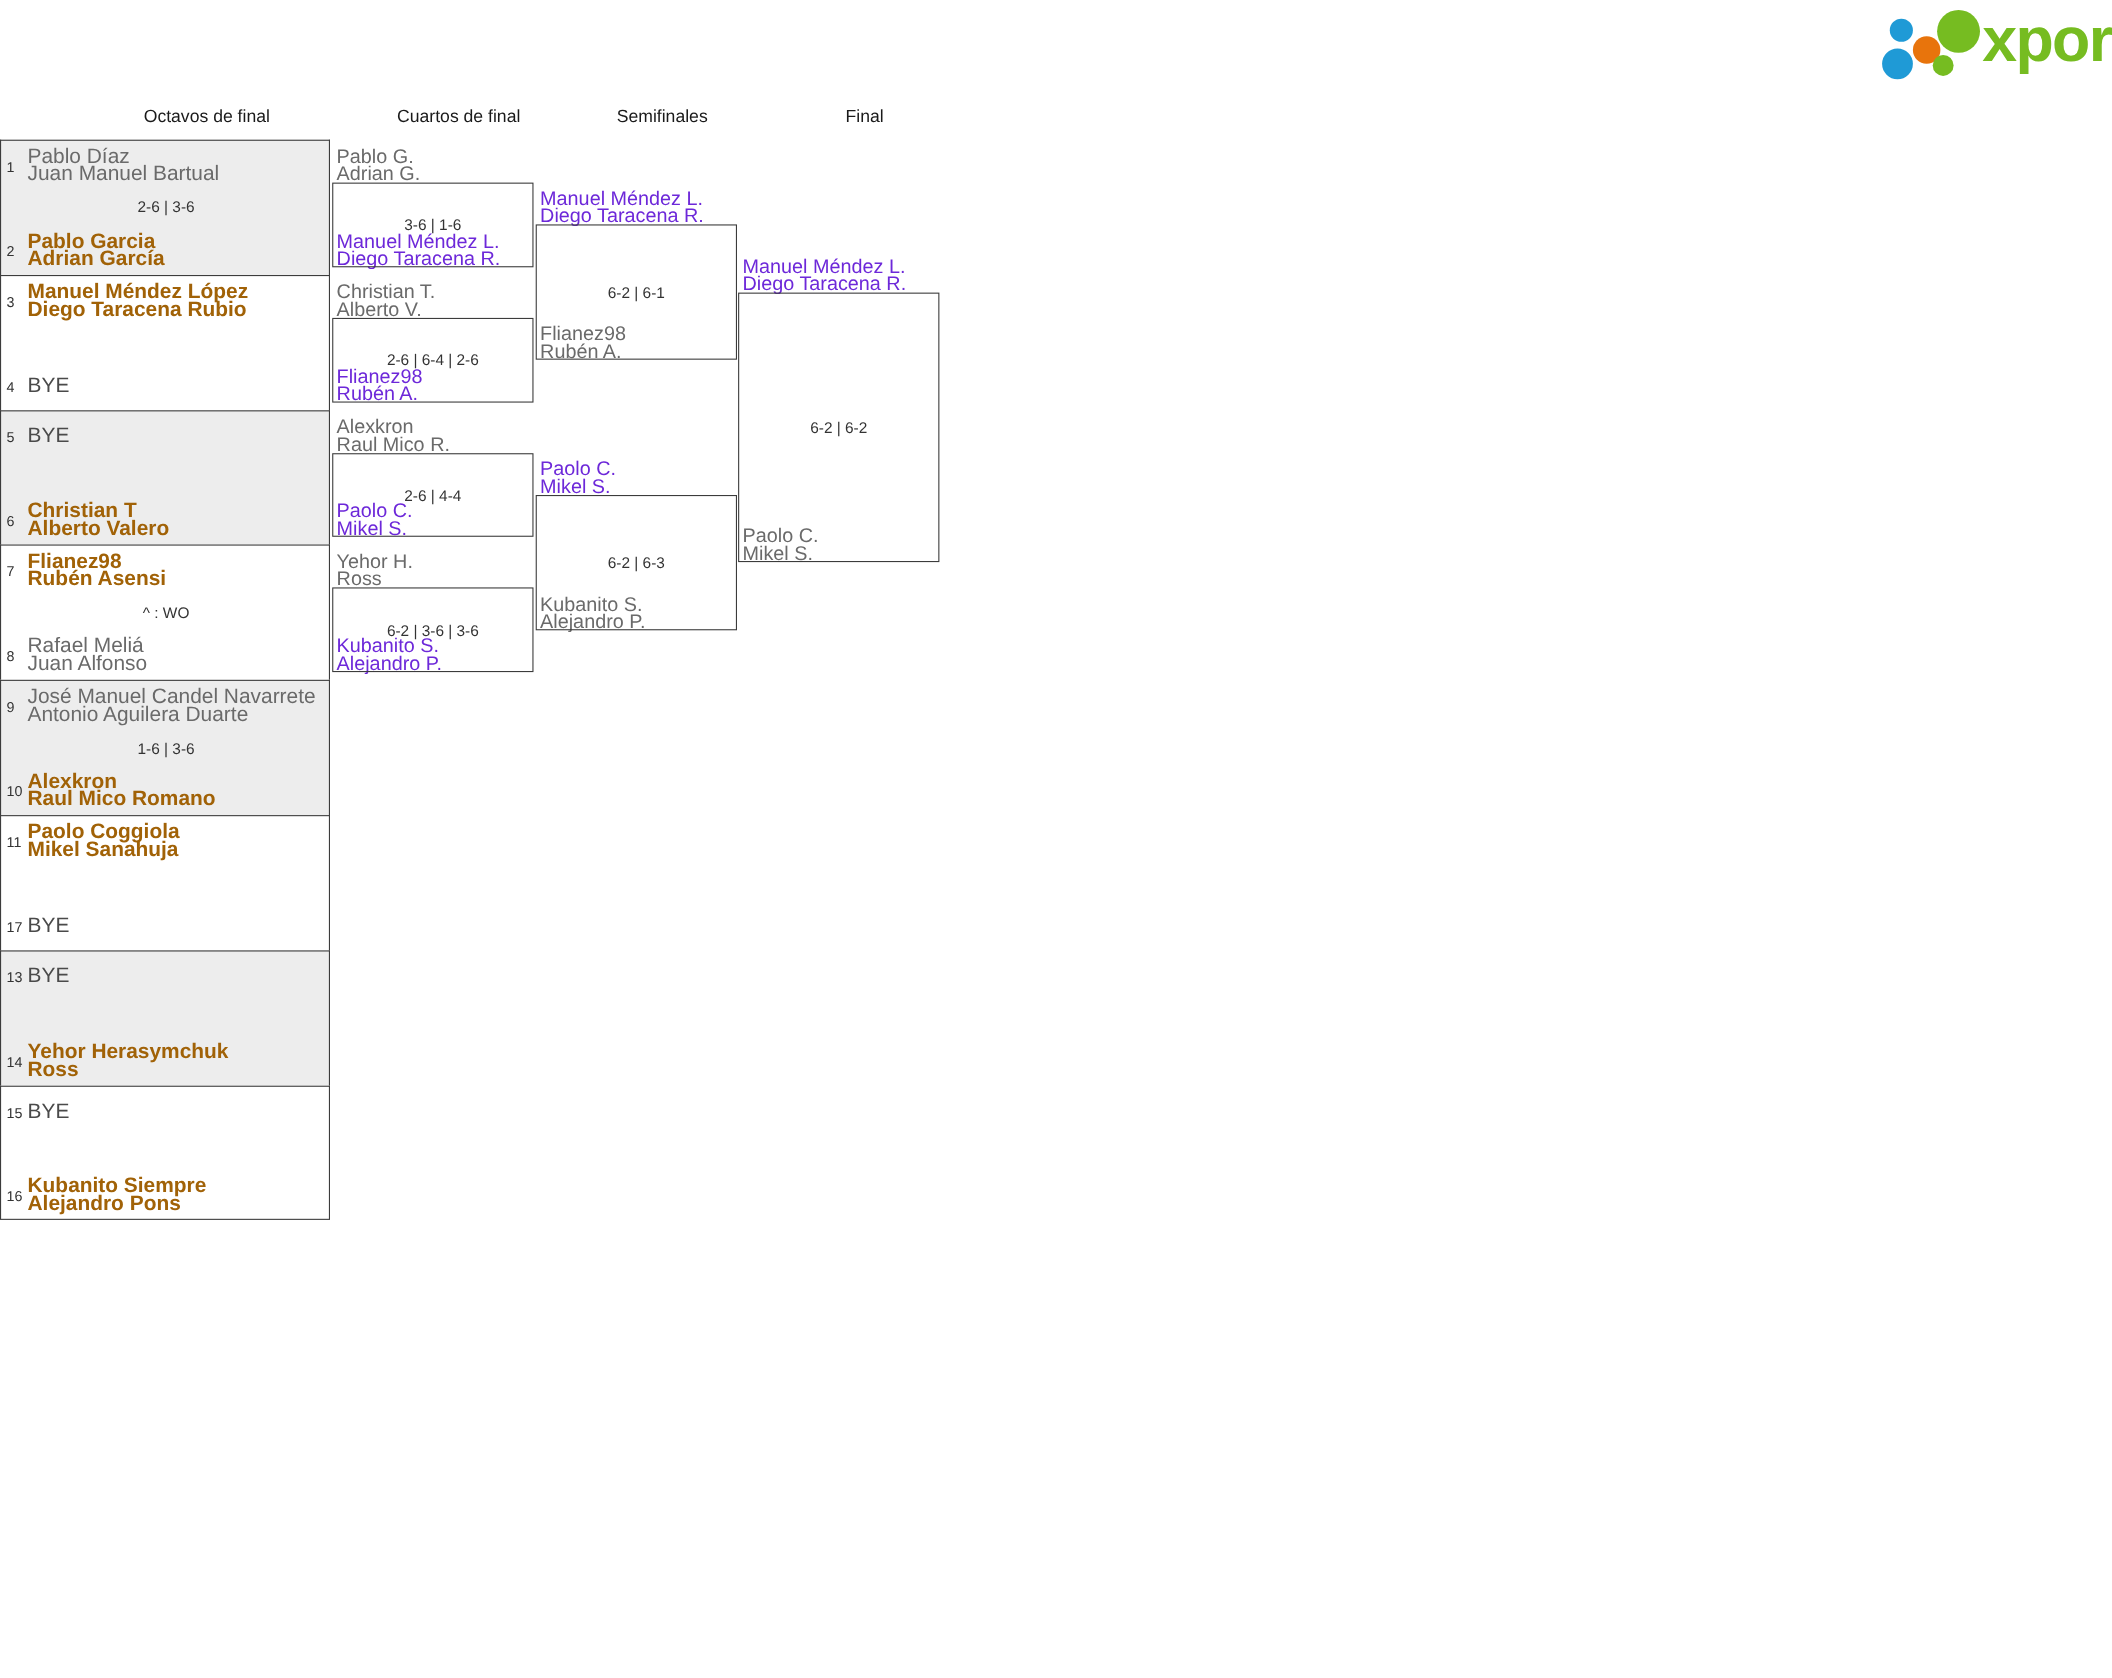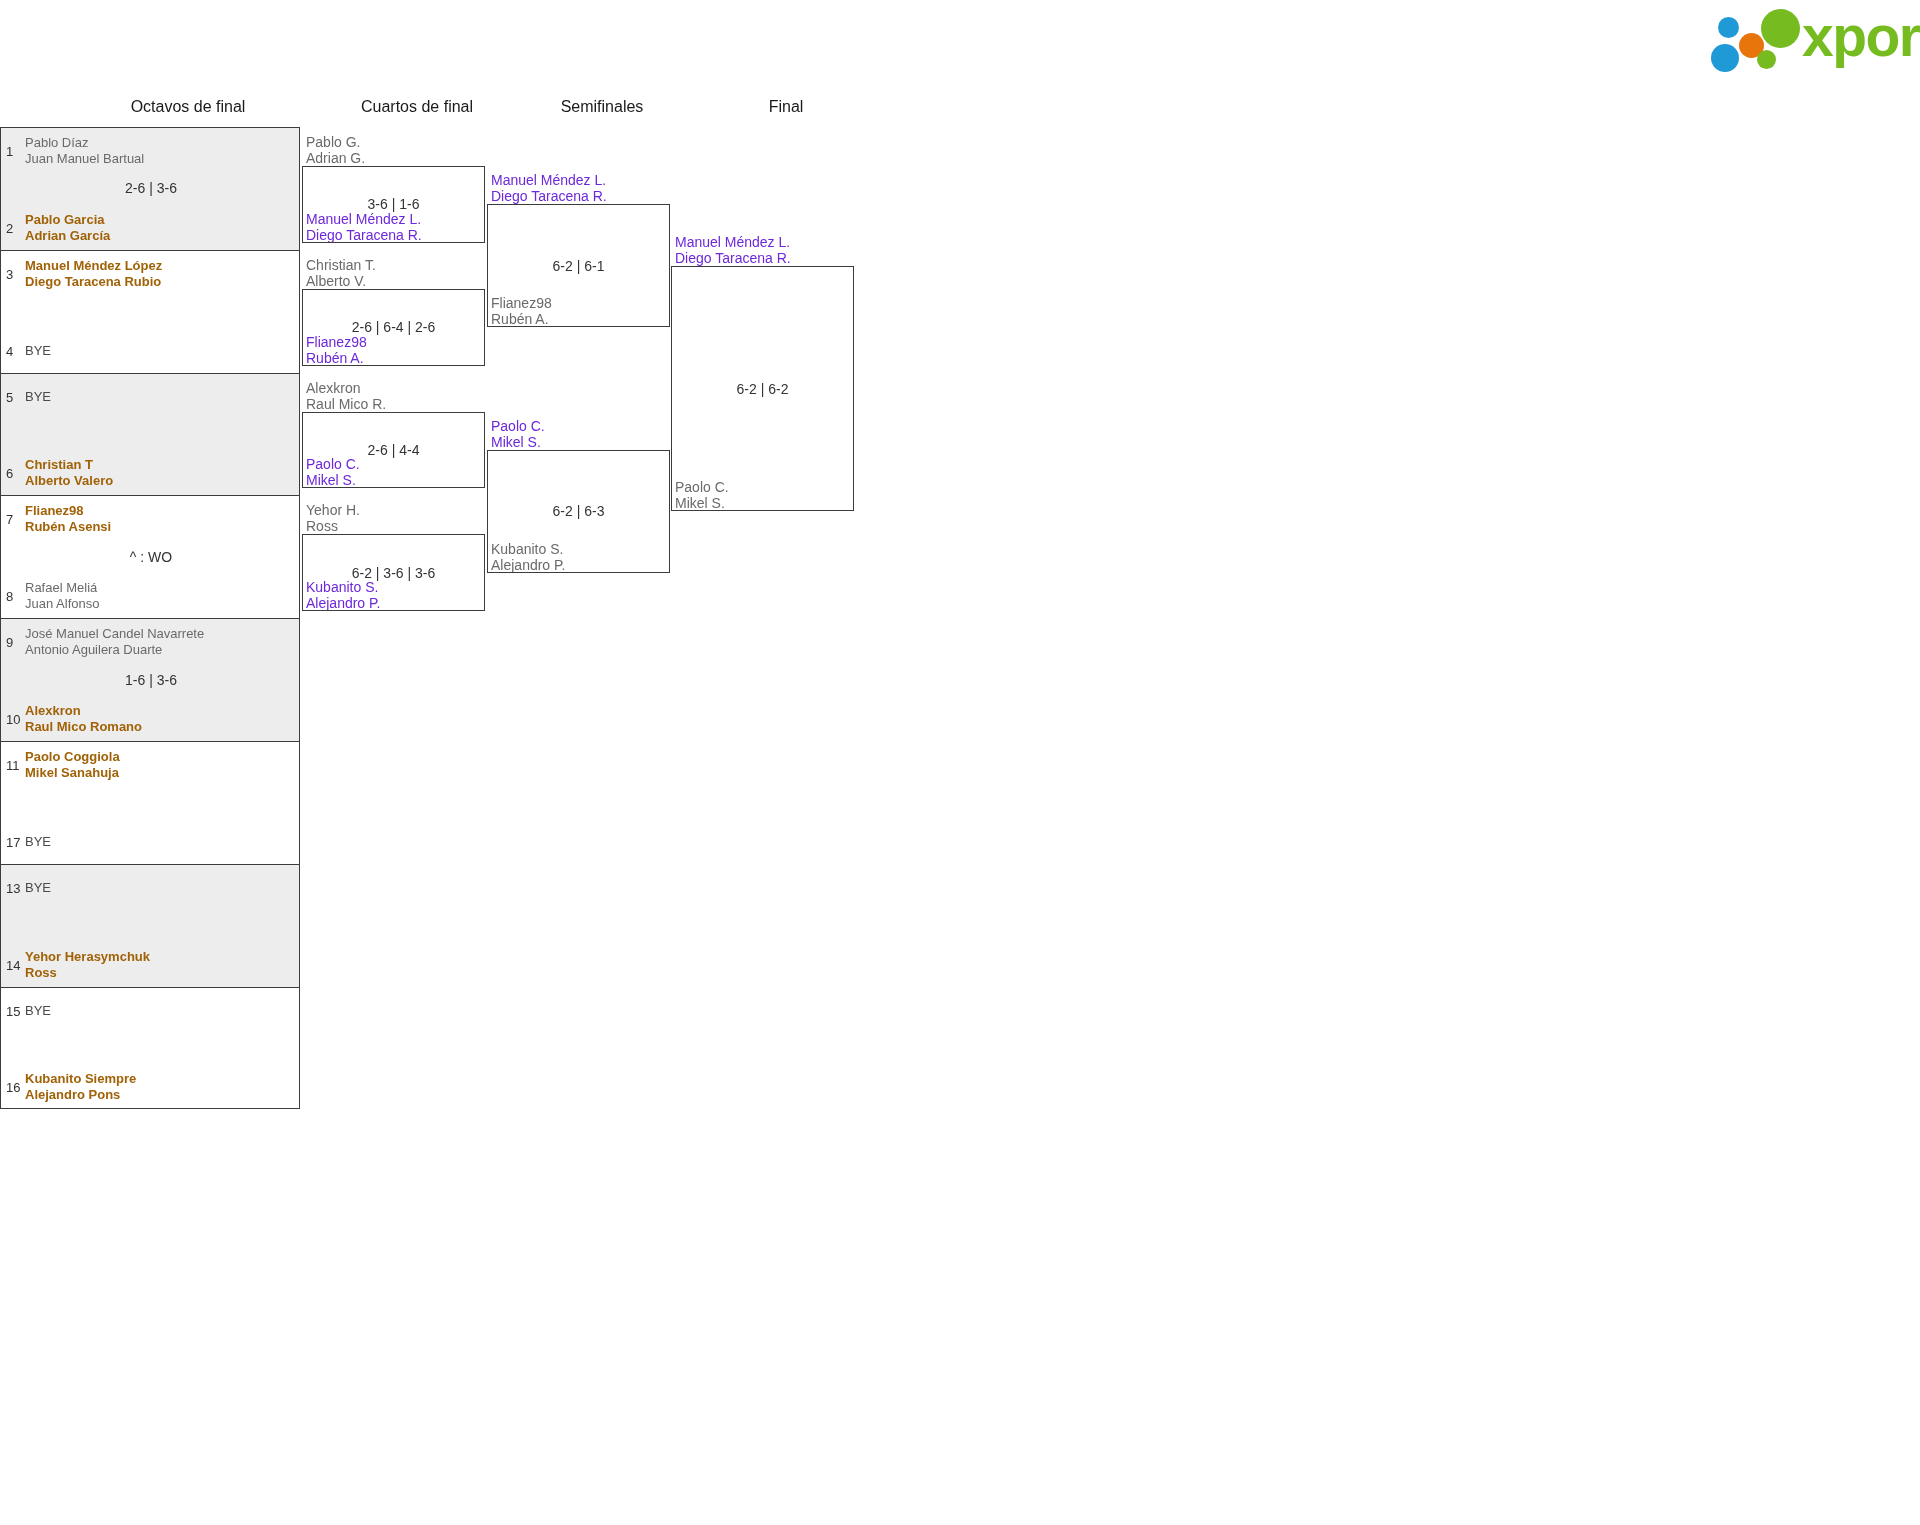--- a/index.html
+++ b/index.html
@@ -61,21 +61,21 @@
   .r1-pair.last { border-bottom: 1px solid #3c3c3c; }
   .r1-pair.shaded { background: #ededed; }
 
   .seed-row { position: absolute; left: 0; width: 300px; }
   .seed-num {
     position: absolute; left: 5px; width: 18px;
     font-size: 13px; color: #333333; text-align: left;
   }
   .seed-names {
     position: absolute; left: 24px; width: 272px;
-    font-size: 13px; line-height: 16px;
+    font-size: 19px; line-height: 16px;
   }
   .seed-names .nm { display: block; white-space: nowrap; }
   .winner .seed-names { color: #a16207; font-weight: bold; }
   .loser  .seed-names { color: #6a6a6a; font-weight: normal; }
   .bye    .seed-names { color: #4a4a4a; font-weight: normal; }
   .r1-score {
     position: absolute; left: 0; width: 300px;
     text-align: center; font-size: 14px; color: #333333;
     white-space: nowrap;
   }
@@ -88,21 +88,21 @@
   }
   .match-score {
     position: absolute; left: 0; width: 100%;
     text-align: center; font-size: 14px; color: #333333;
     white-space: nowrap;
   }
 
   
   .team-label {
     position: absolute;
-    font-size: 14px; line-height: 16px; white-space: nowrap;
+    font-size: 18px; line-height: 16px; white-space: nowrap;
   }
   .team-label .nm { display: block; }
   .team-label.winner { color: #6d28d9; font-weight: normal; }
   .team-label.loser  { color: #6a6a6a; font-weight: normal; }
 </style>
 </head>
 <body>
 
 <div id="header">
 

